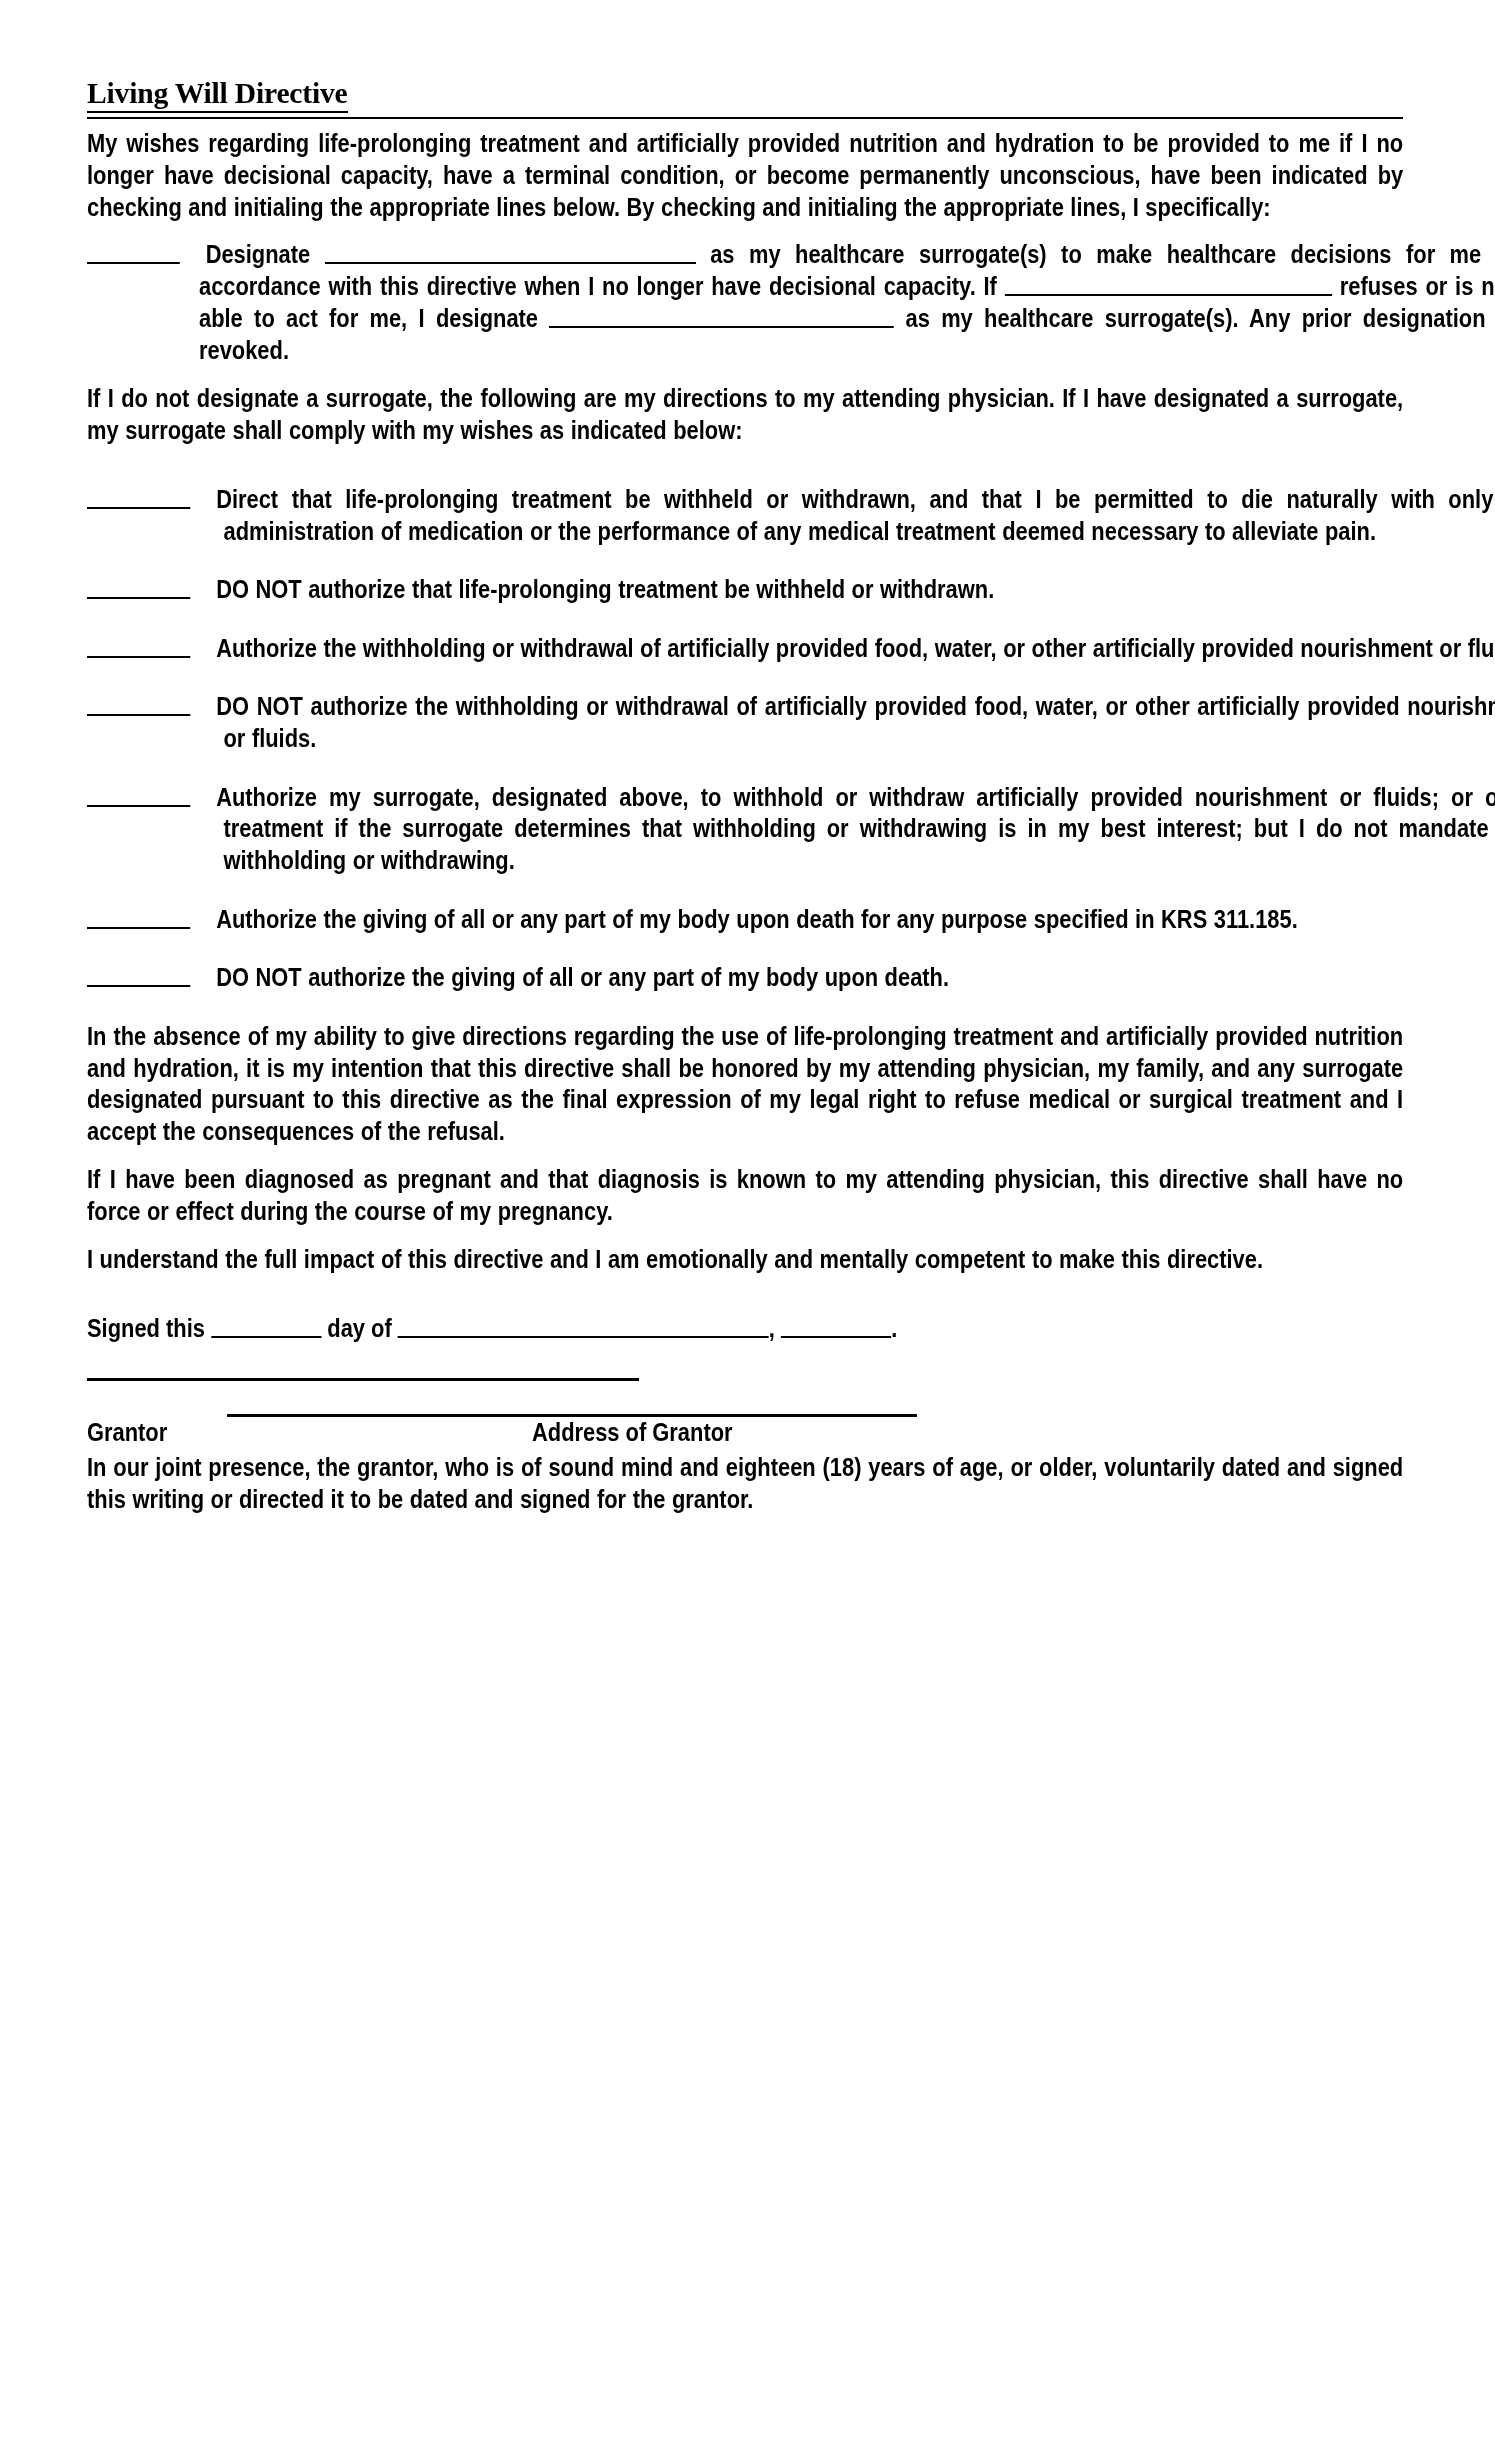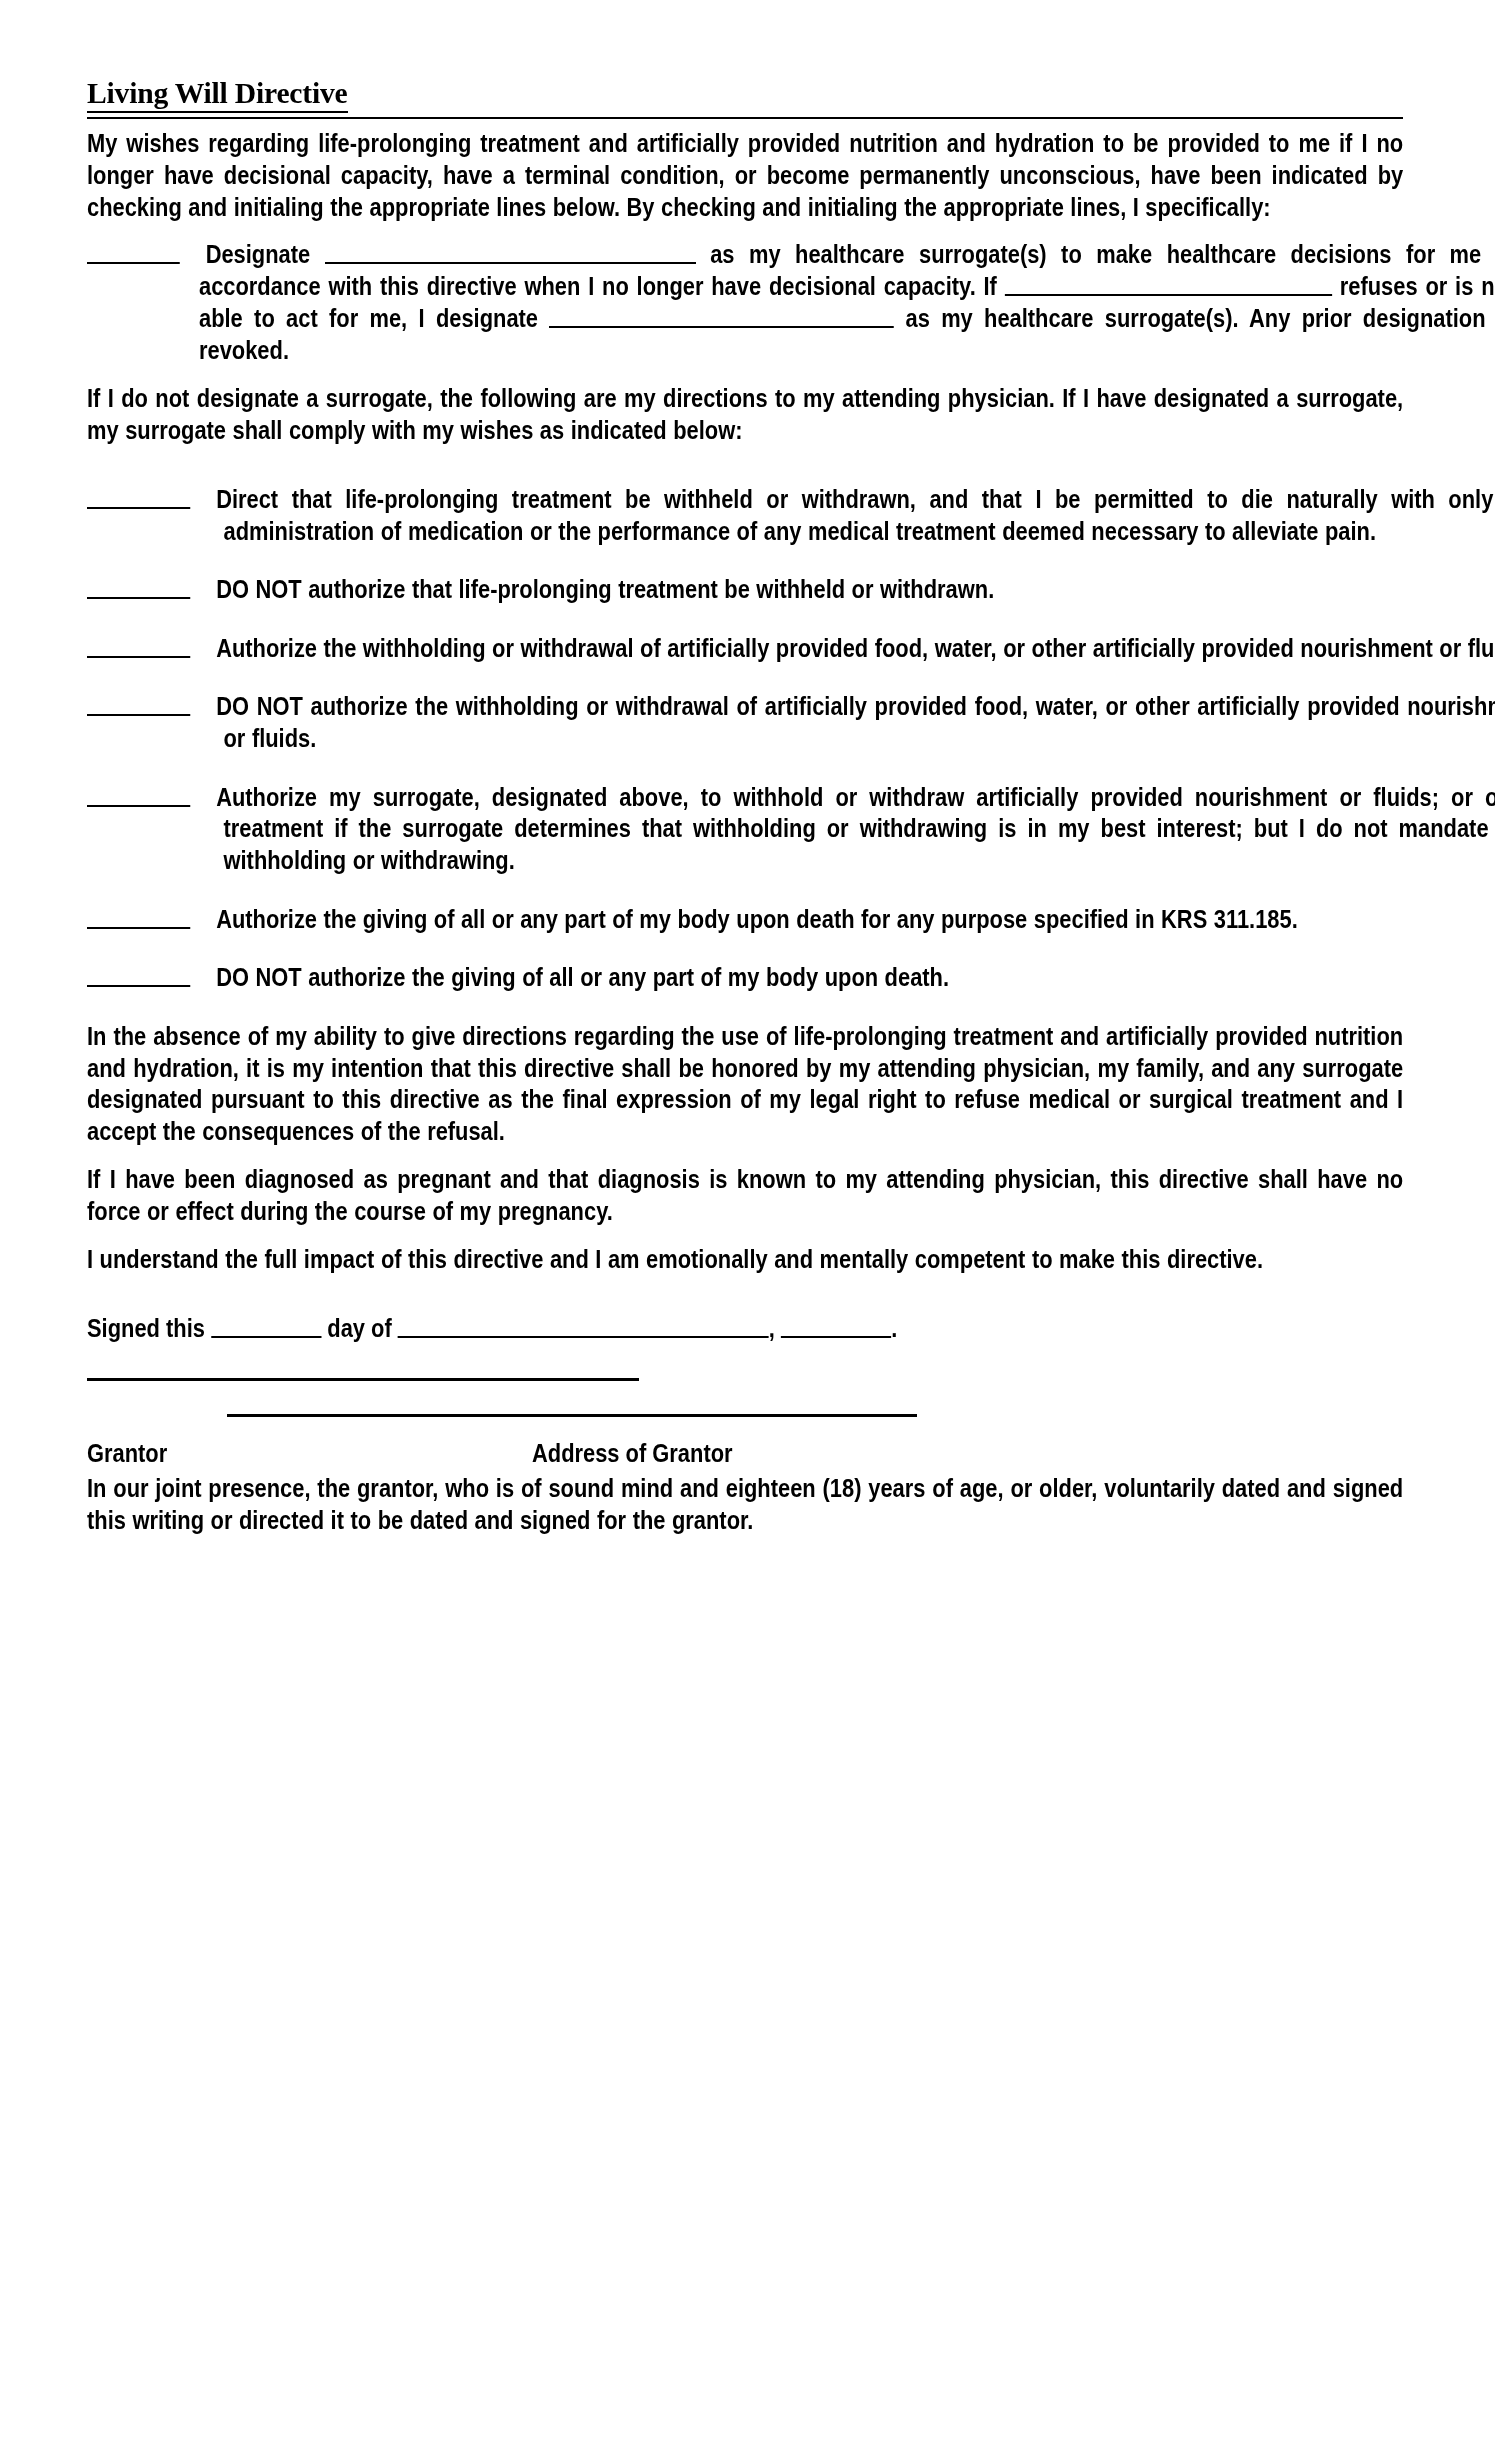--- a/index.html
+++ b/index.html
@@ -130,21 +130,21 @@
     background: #000;
     margin: 33px 0 0 140px;
   }
   .sig-labels {
     position: relative;
     font-family: "Liberation Sans", sans-serif;
     font-weight: bold;
     font-size: 25px;
     line-height: 1.2;
     height: 31.5px;
-    margin-top: 21px;
+    margin-top: 0;
   }
   .sig-labels .lbl {
     position: absolute;
     top: 0;
     transform: scaleX(0.875);
     transform-origin: left top;
     white-space: nowrap;
   }
   .lbl-left  { left: 0; }
   .lbl-right { left: 445px; }

